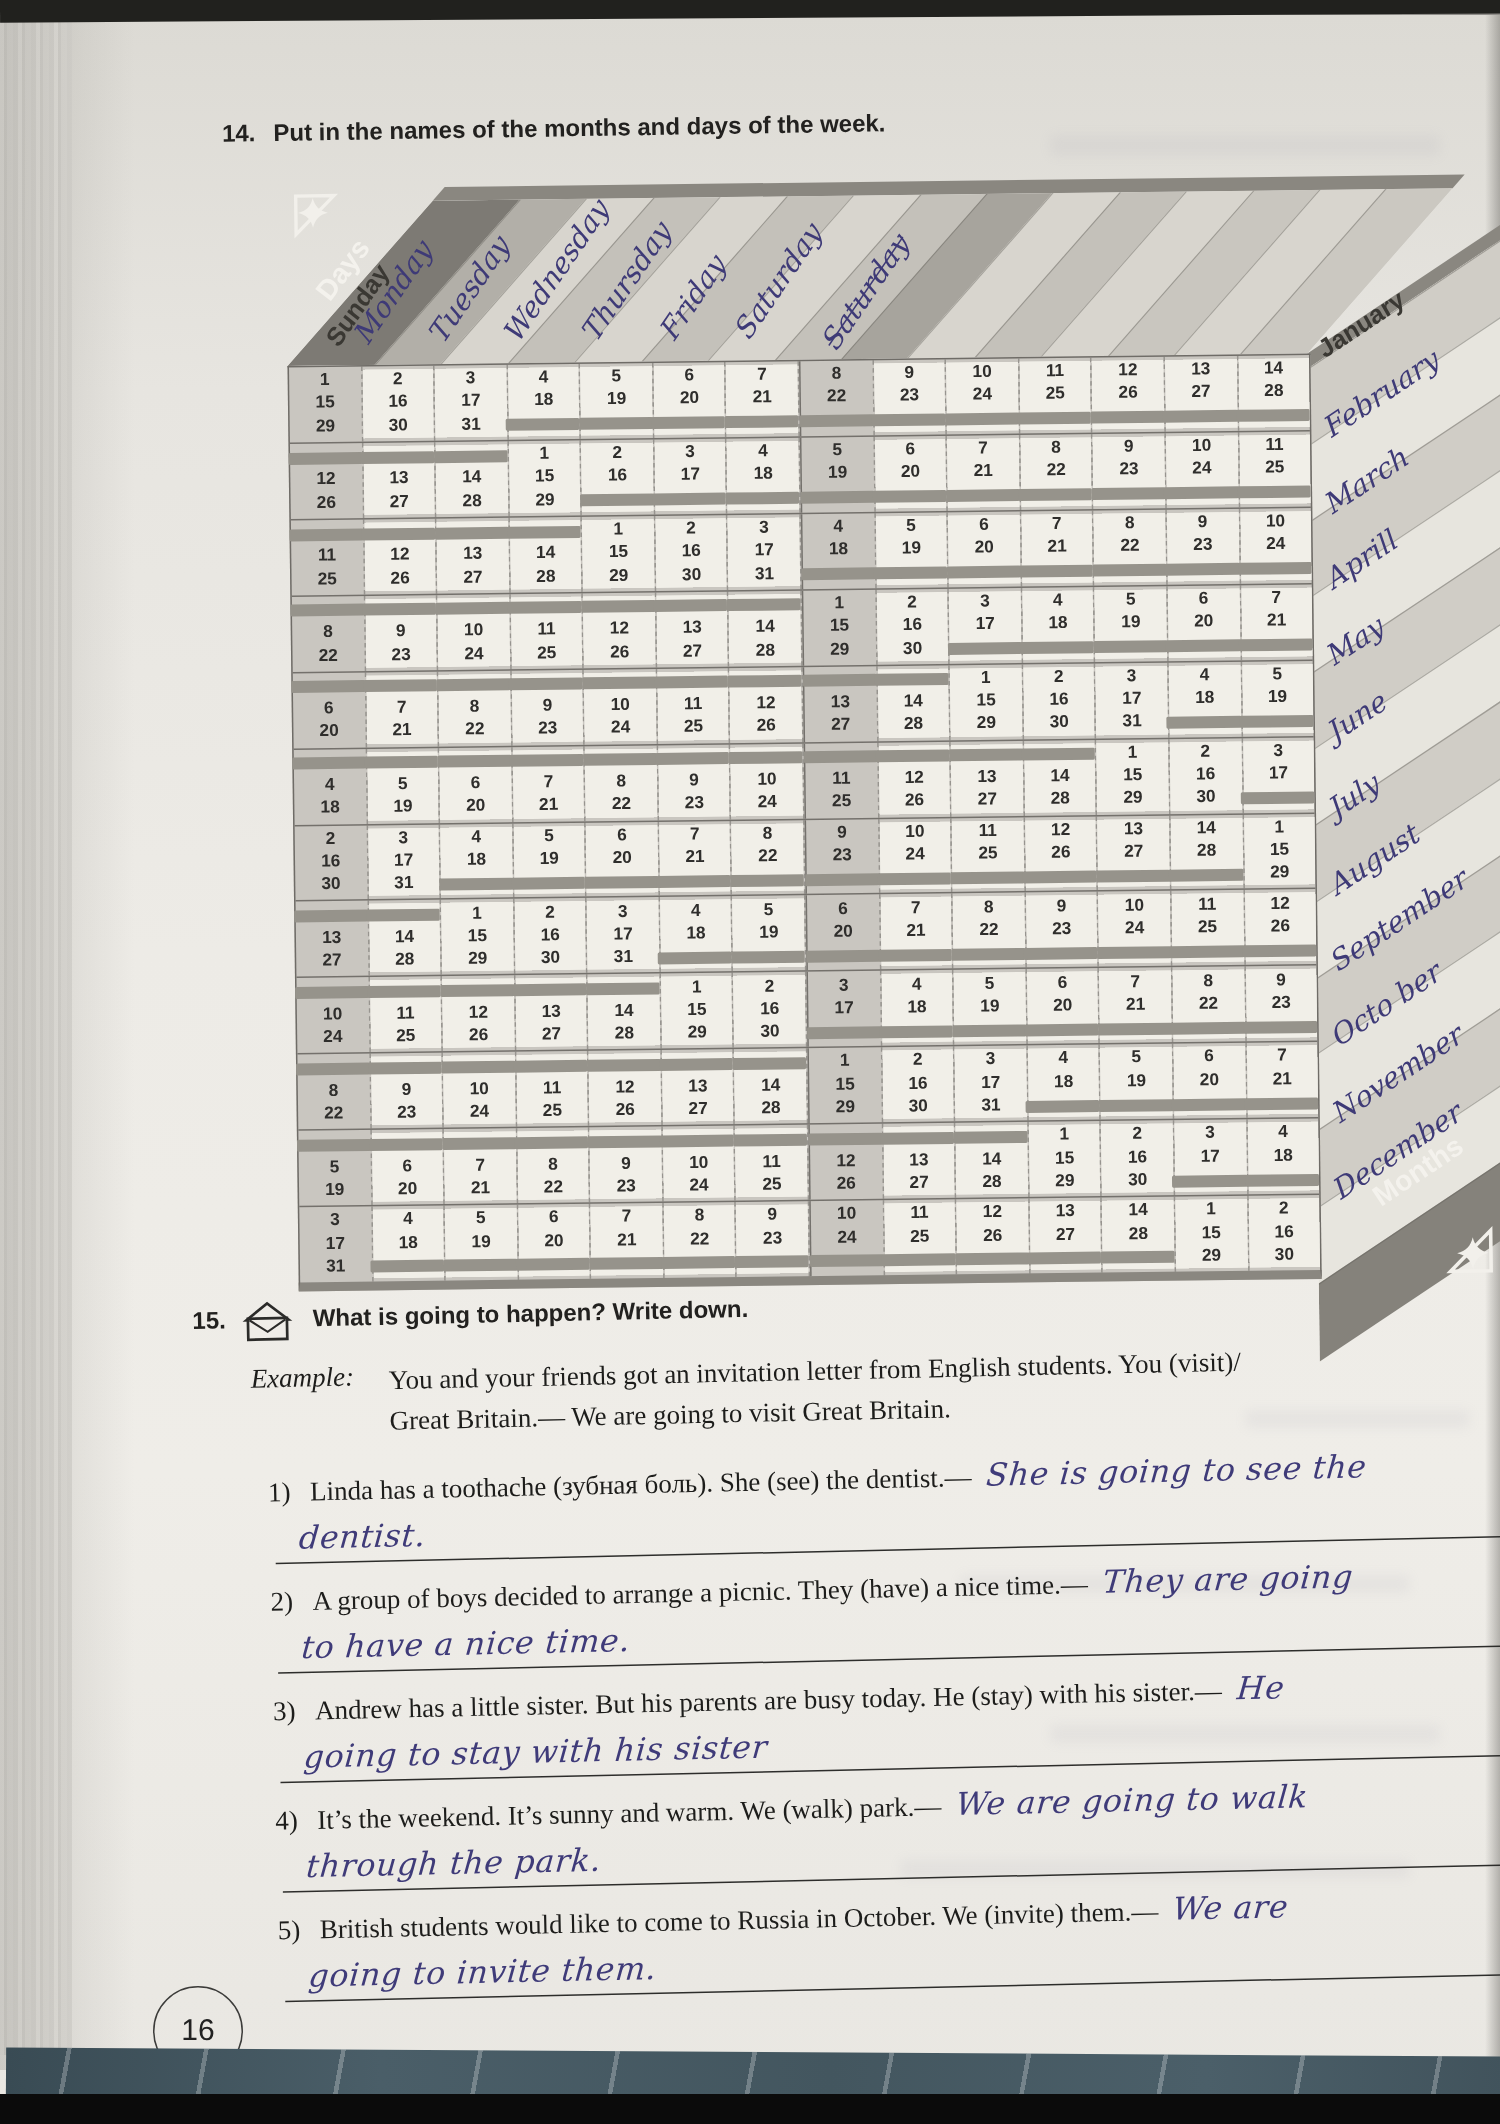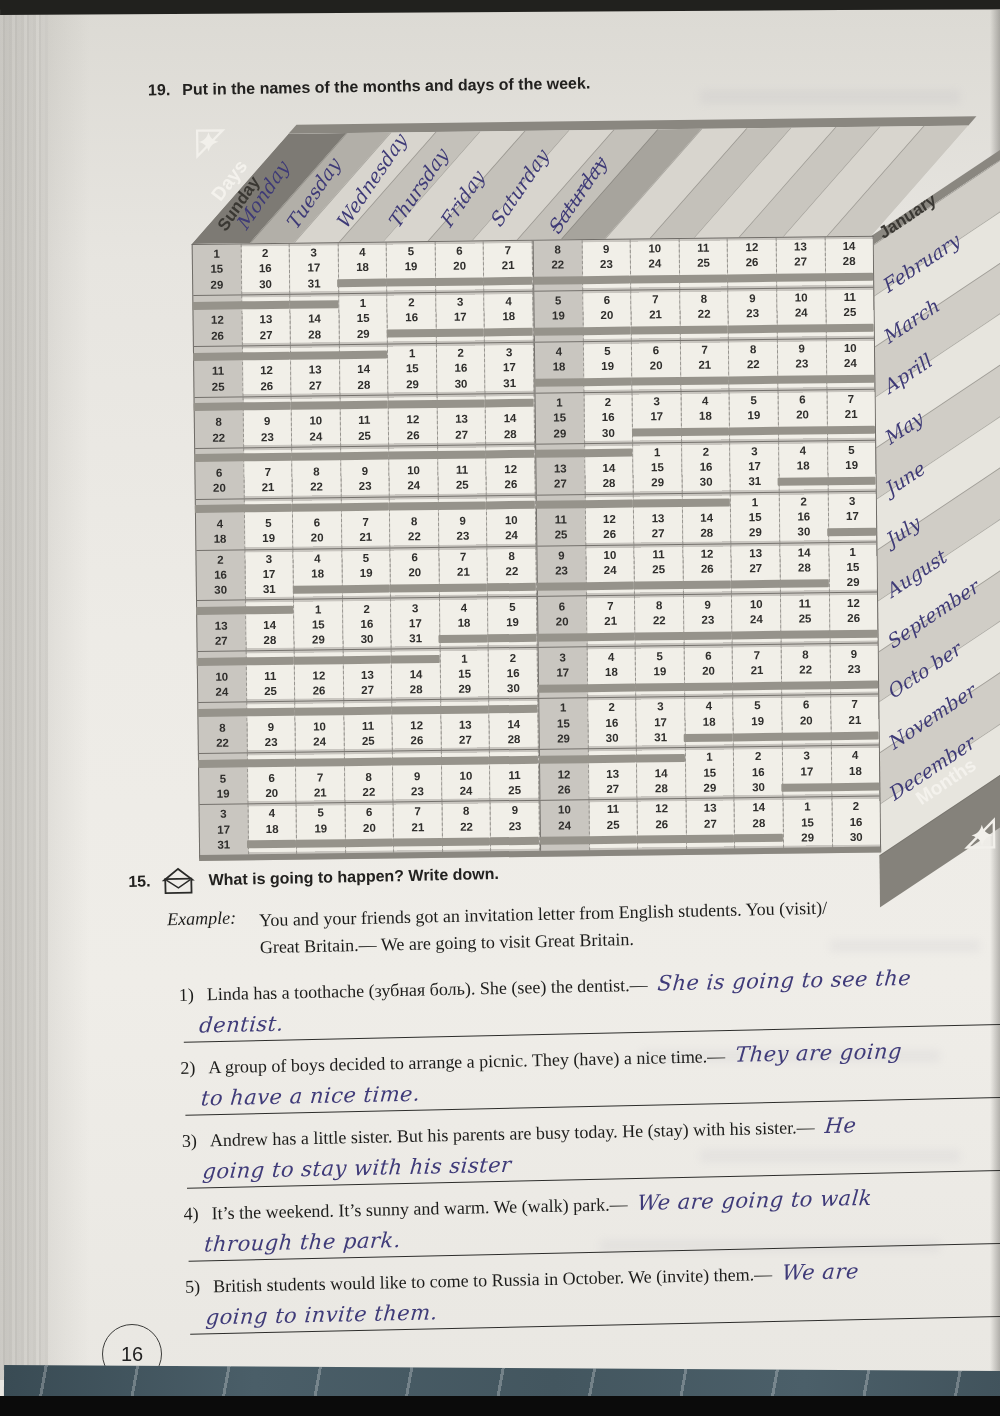--- a/index.html
+++ b/index.html
@@ -88,21 +88,21 @@
   <div class="binding-shadow"></div>
   <div class="right-edge"></div>
 
   <div class="ghost" style="left:700px;top:80px;width:260px;height:14px;"></div>
   <div class="ghost" style="left:830px;top:930px;width:150px;height:12px;"></div>
   <div class="ghost" style="left:640px;top:1040px;width:300px;height:12px;"></div>
   <div class="ghost" style="left:700px;top:1140px;width:260px;height:12px;"></div>
   <div class="ghost" style="left:600px;top:1230px;width:340px;height:12px;"></div>
 
   <div class="ex-head ex14-head">
-    <span class="ex-num">19.</span><span>Put in the names of the months and days of the week.</span>
+    <span class="ex-num">14.</span><span>Put in the names of the months and days of the week.</span>
   </div>
 
   <div class="cal">
     <div class="hdr-skew" id="hdr-skew">
         <div class="day-stripe" style="width: 58px; background: rgb(125, 122, 116); border-left: none;"></div>
         <div class="day-stripe" style="width: 44.43px; background: rgb(178, 175, 168);"></div>
         <div class="day-stripe" style="width: 44.43px; background: rgb(216, 213, 206);"></div>
         <div class="day-stripe" style="width: 44.43px; background: rgb(196, 193, 186);"></div>
         <div class="day-stripe" style="width: 44.43px; background: rgb(216, 213, 206);"></div>
         <div class="day-stripe" style="width: 44.43px; background: rgb(196, 193, 186);"></div>

